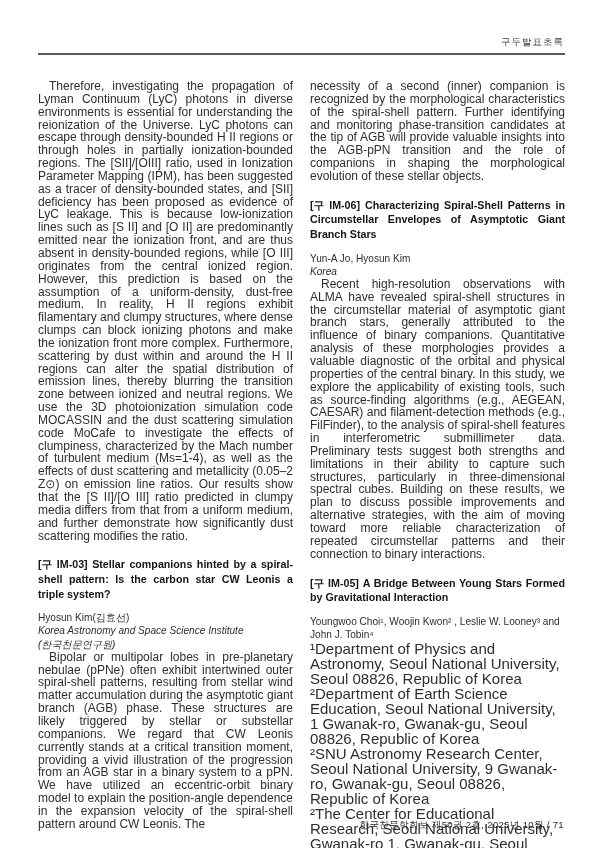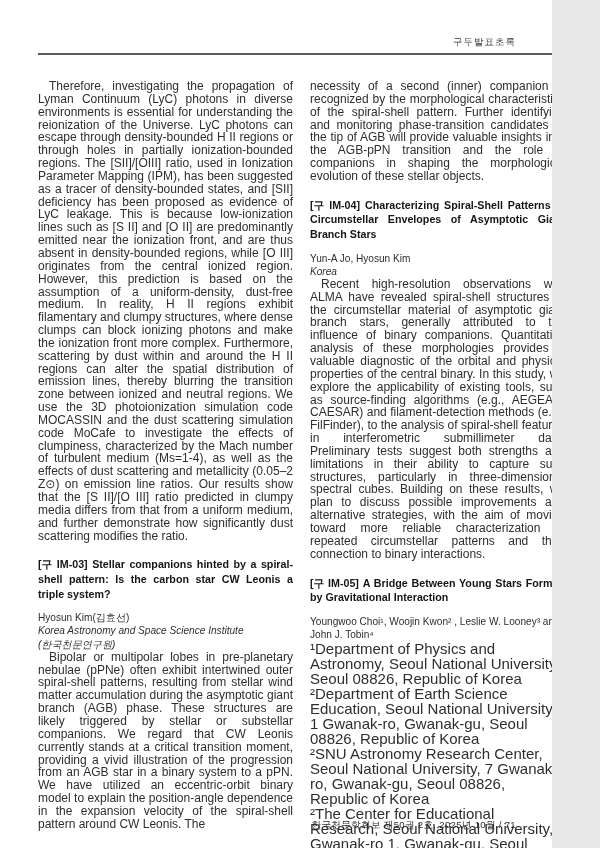--- a/index.html
+++ b/index.html
@@ -1,18 +1,18 @@
 <!DOCTYPE html>
 <html><head>
 <meta charset="utf-8">
 <style>
   html,body { margin:0; padding:0; background:#e8e8e8; }
   .page {
     position:relative;
-    width:552px; height:848px;
+    width:600px; height:848px;
     background:#ffffff;
     overflow:hidden;
     font-family:"Liberation Sans", sans-serif;
     color:#2e2e2e;
     box-sizing:border-box;
   }
   .running-head {
     position:absolute; top:36px; right:36px;
     font-family:"Liberation Serif", serif;
     font-size:9.5px; letter-spacing:1px; color:#3c3c3c;
@@ -74,37 +74,37 @@
         <div class="affil-line">(한국천문연구원)</div>
       </div>
 
       <p class="body indent sp-before-abstract">Bipolar or multipolar lobes in pre-planetary nebulae (pPNe) often exhibit intertwined outer spiral-shell patterns, resulting from stellar wind matter accumulation during the asymptotic giant branch (AGB) phase. These structures are likely triggered by stellar or substellar companions. We regard that CW Leonis currently stands at a critical transition moment, providing a vivid illustration of the progression from an AGB star in a binary system to a pPN. We have utilized an eccentric-orbit binary model to explain the position-angle dependence in the expansion velocity of the spiral-shell pattern around CW Leonis. The</p>
     </div>
 
     <div class="col">
 
       <p class="body">necessity of a second (inner) companion is recognized by the morphological characteristics of the spiral-shell pattern. Further identifying and monitoring phase-transition candidates at the tip of AGB will provide valuable insights into the AGB-pPN transition and the role of companions in shaping the morphological evolution of these stellar objects.</p>
 
-      <h3 class="abs-title sp-before-title">[구 IM-04] Characterizing Spiral-Shell Patterns in Circumstellar Envelopes of Asymptotic Giant Branch Stars</h3>
+      <h3 class="abs-title sp-before-title">[구 IM-06] Characterizing Spiral-Shell Patterns in Circumstellar Envelopes of Asymptotic Giant Branch Stars</h3>
 
       <div class="authors-block sp-before-authors">
         <div class="author-line">Yun-A Jo, Hyosun Kim</div>
         <div class="affil-line">Korea</div>
       </div>
 
       <p class="body indent sp-before-abstract">Recent high-resolution observations with ALMA have revealed spiral-shell structures in the circumstellar material of asymptotic giant branch stars, generally attributed to the influence of binary companions. Quantitative analysis of these morphologies provides a valuable diagnostic of the orbital and physical properties of the central binary. In this study, we explore the applicability of existing tools, such as source-finding algorithms (e.g., AEGEAN, CAESAR) and filament-detection methods (e.g., FilFinder), to the analysis of spiral-shell features in interferometric submillimeter data. Preliminary tests suggest both strengths and limitations in their ability to capture such structures, particularly in three-dimensional spectral cubes. Building on these results, we plan to discuss possible improvements and alternative strategies, with the aim of moving toward more reliable characterization of repeated circumstellar patterns and their connection to binary interactions.</p>
 
       <h3 class="abs-title sp-before-title">[구 IM-05] A Bridge Between Young Stars Formed by Gravitational Interaction</h3>
 
       <div class="authors-block sp-before-authors">
         <div class="author-line">Youngwoo Choi¹, Woojin Kwon² , Leslie W. Looney³ and John J. Tobin⁴</div>
         <div class="affil-list">
           <div>¹Department of Physics and Astronomy, Seoul National University, Seoul 08826, Republic of Korea</div>
           <div>²Department of Earth Science Education, Seoul National University, 1 Gwanak-ro, Gwanak-gu, Seoul 08826, Republic of Korea</div>
-          <div>²SNU Astronomy Research Center, Seoul National University, 7 Gwanak-ro, Gwanak-gu, Seoul 08826, Republic of Korea</div>
+          <div>²SNU Astronomy Research Center, Seoul National University, 9 Gwanak-ro, Gwanak-gu, Seoul 08826, Republic of Korea</div>
           <div>²The Center for Educational Research, Seoul National University, Gwanak-ro 1, Gwanak-gu, Seoul 08826, Korea</div>
           <div>³Department of Astronomy, University of Illinois, 1002 West Green Street, Urbana, IL 61801, USA</div>
         </div>
       </div>
 
     </div>
   </div>
 
   <div class="footer">한국천문학회보 제50권 2호, 2025년 10월 / 71</div>
 

